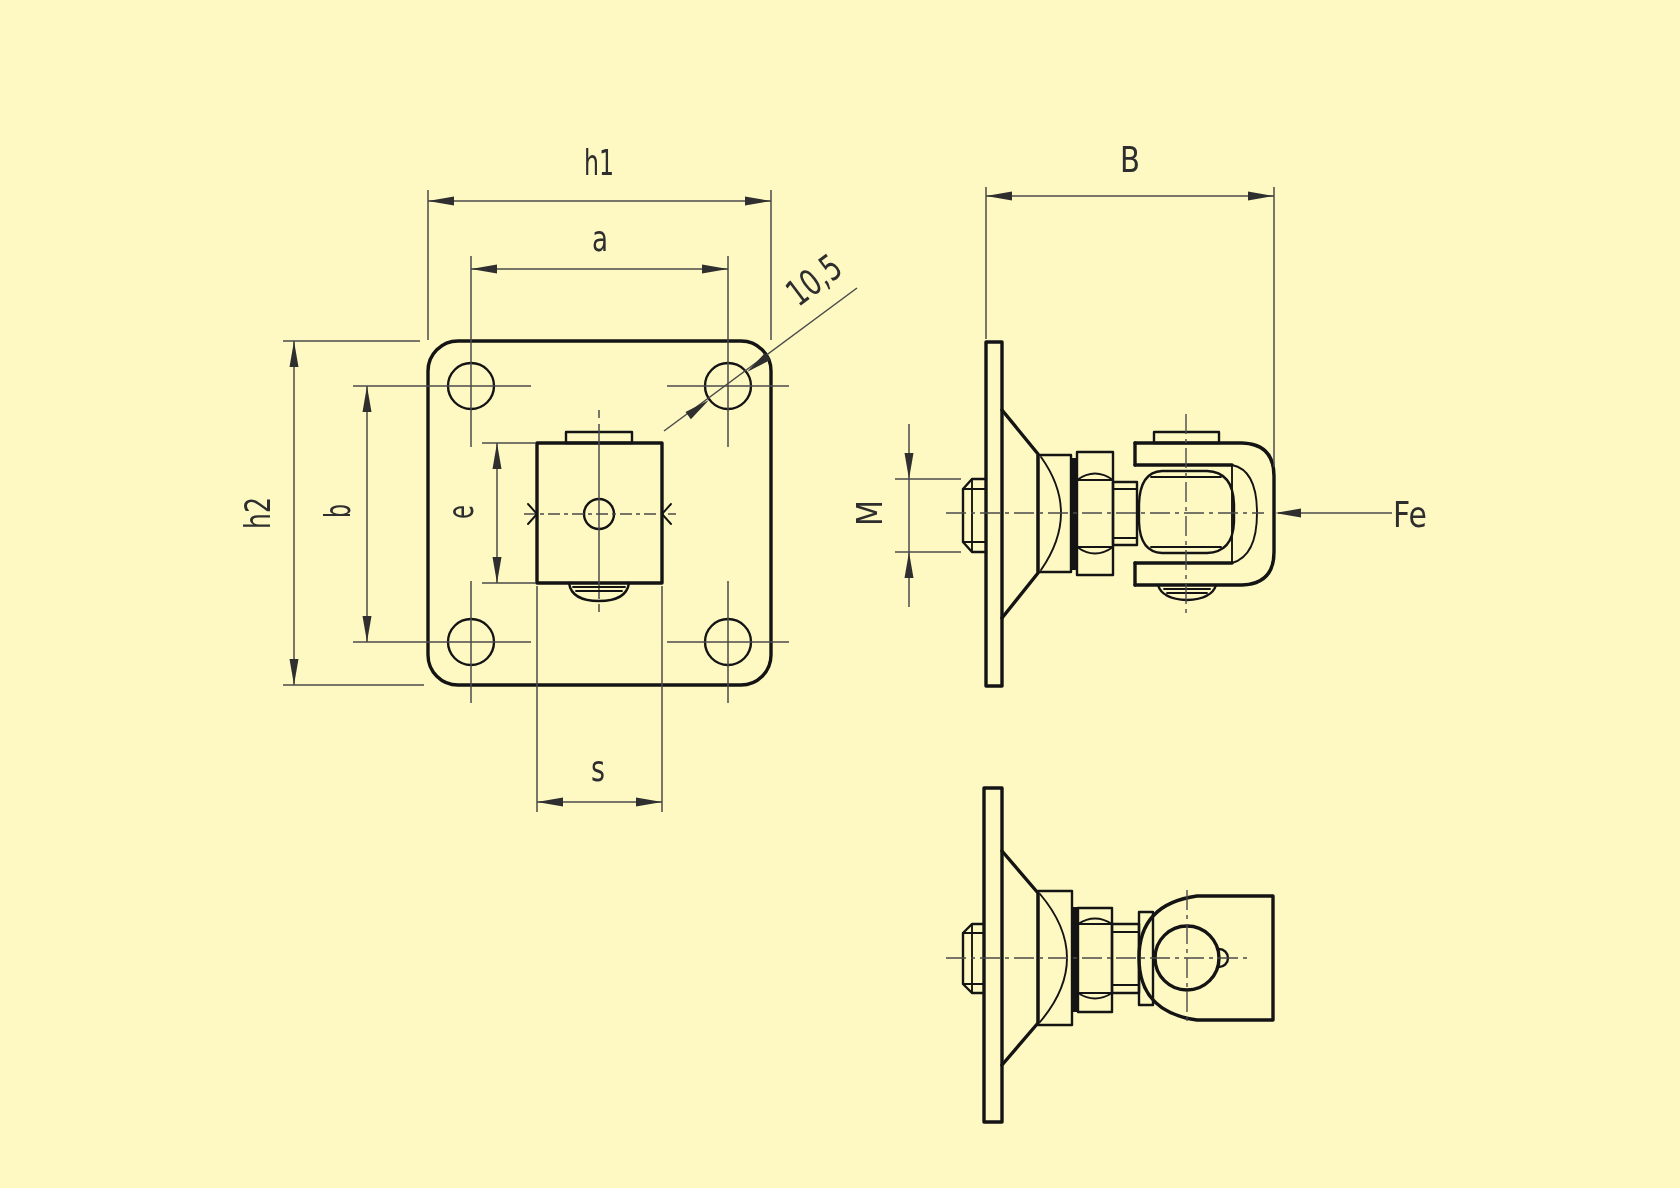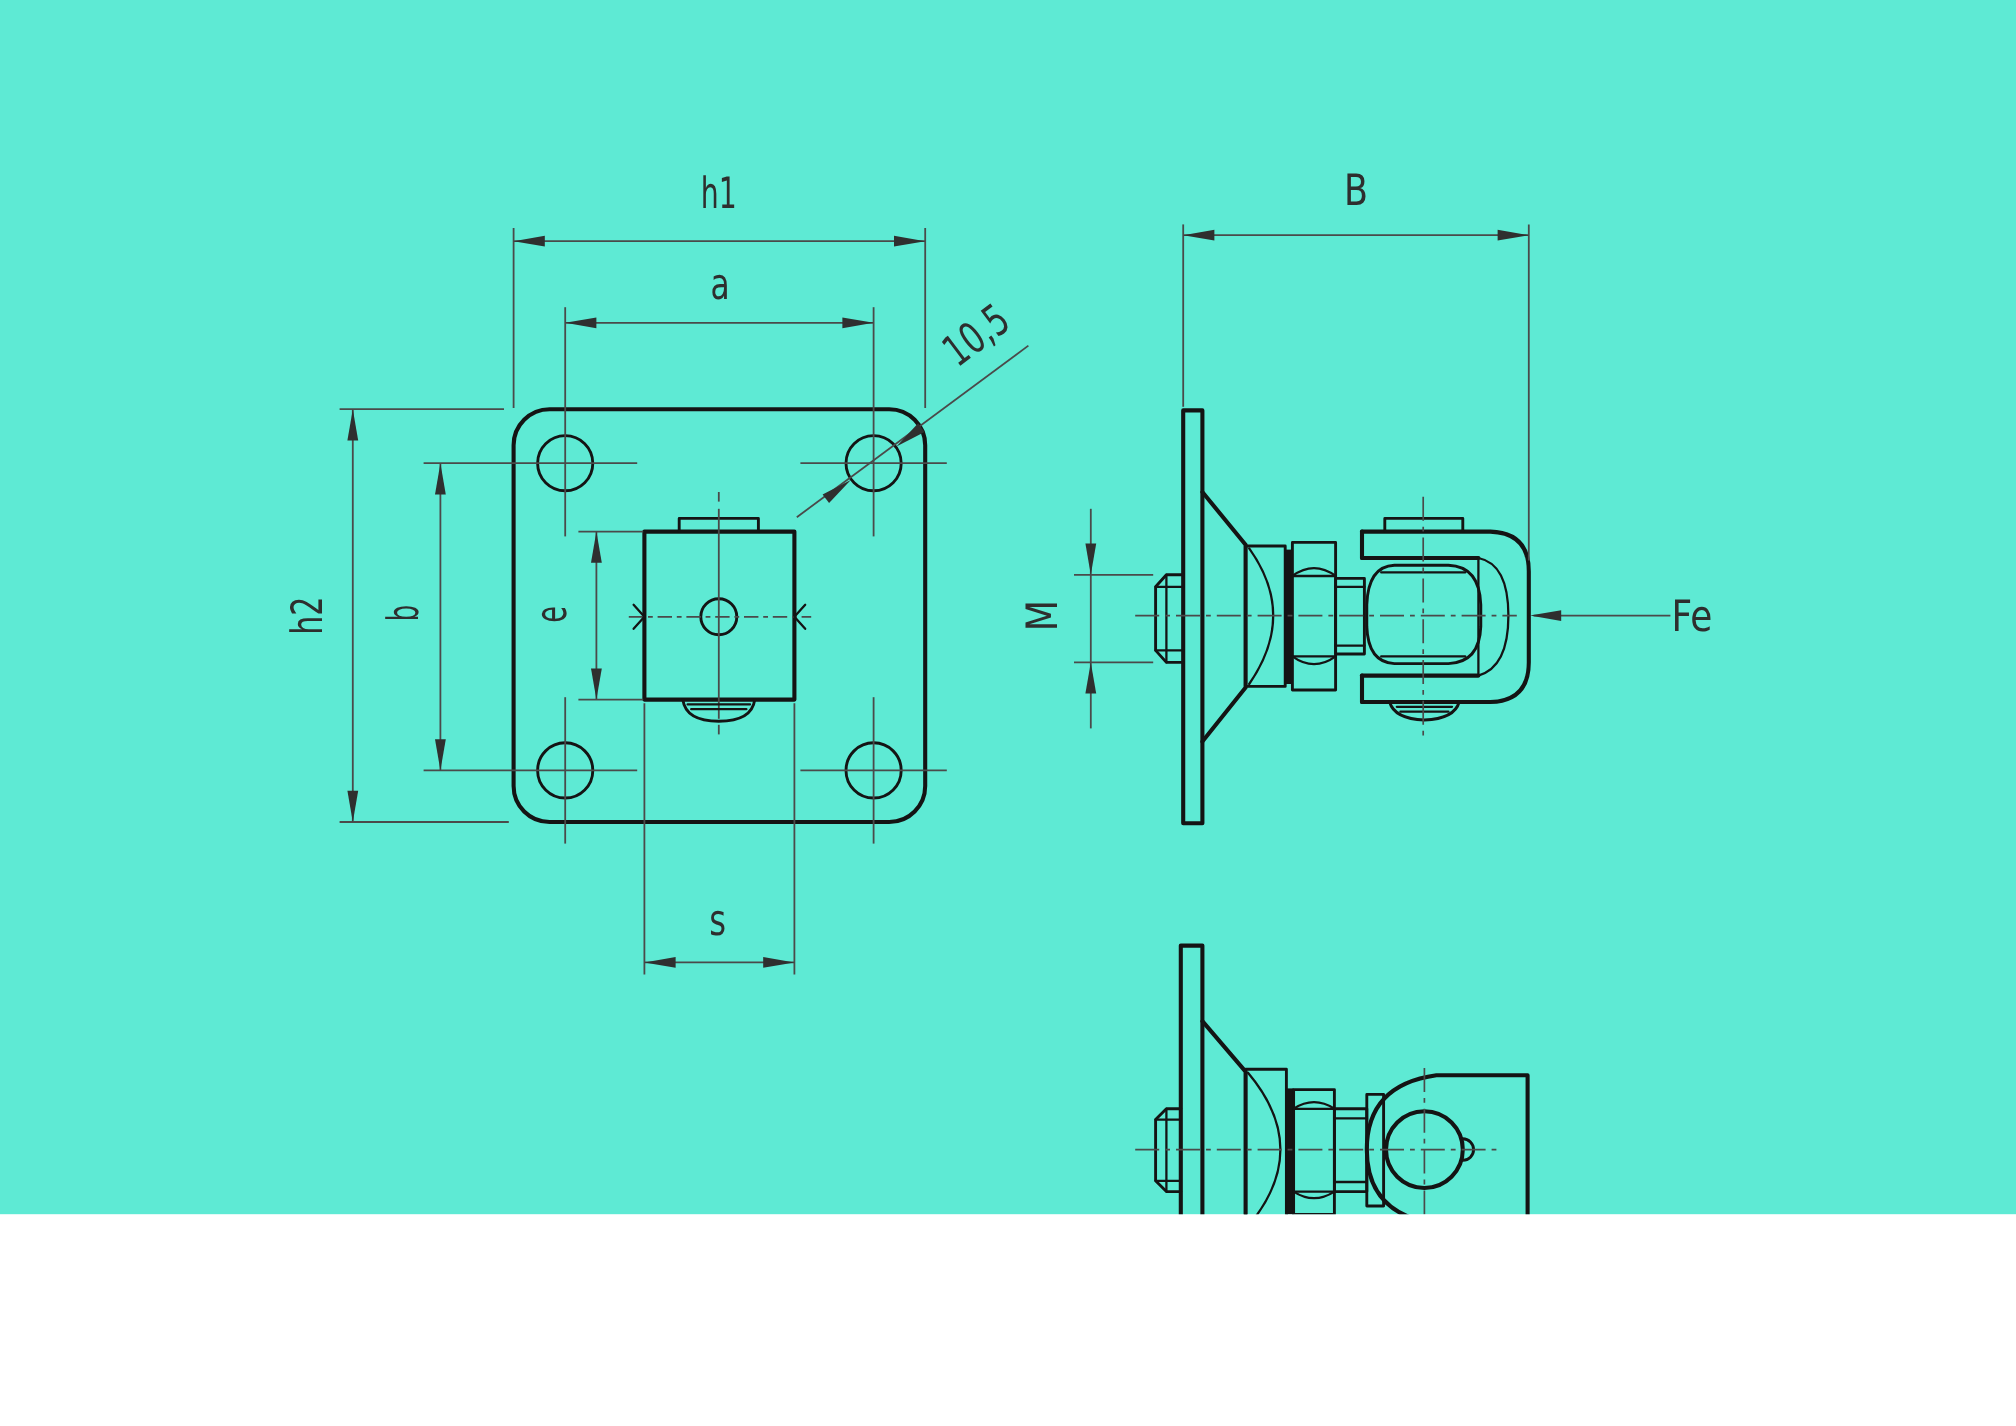--- a/index.html
+++ b/index.html
@@ -1,16 +1,16 @@
 <!DOCTYPE html>
 <html><head>
 <meta charset="utf-8">
 <style>
   html,body{margin:0;padding:0;background:#ffffff;}
-  .stage{position:relative;width:1680px;height:1012px;background:#5eead4;overflow:hidden;}
+  .stage{position:relative;width:1680px;height:1188px;background:#fef9c3;overflow:hidden;}
   svg{display:block;}
   .obj {fill:none;stroke:#141414;stroke-width:3.4;stroke-linejoin:round;stroke-linecap:round;}
   .obj2{fill:none;stroke:#141414;stroke-width:2.4;stroke-linejoin:round;stroke-linecap:round;}
   .w2  {fill:none;stroke:#141414;stroke-width:1.9;stroke-linejoin:round;stroke-linecap:round;}
   .thin{fill:none;stroke:#4a4a4a;stroke-width:1.5;stroke-linecap:butt;}
   .cl  {fill:none;stroke:#4a4a4a;stroke-width:1.4;stroke-dasharray:20 5 4 5;}
   .dsh {fill:none;stroke:#4a4a4a;stroke-width:1.5;stroke-dasharray:12 4 4 4;}
   .arr {fill:#2f2f2f;stroke:none;}
   .blk {fill:#141414;stroke:none;}
   .lbl {font-family:"DejaVu Sans",sans-serif;font-size:36px;fill:#2e2e2e;}

